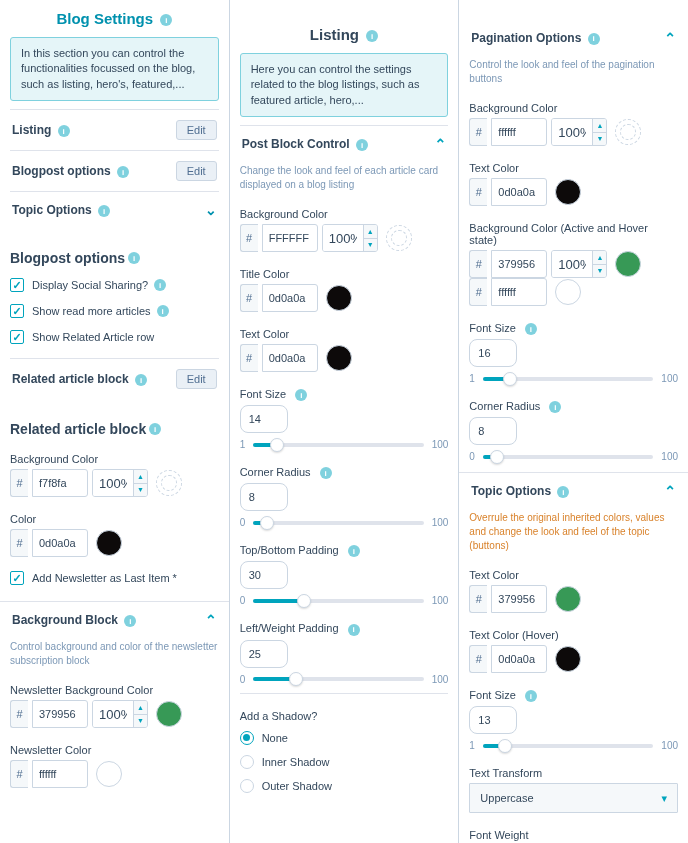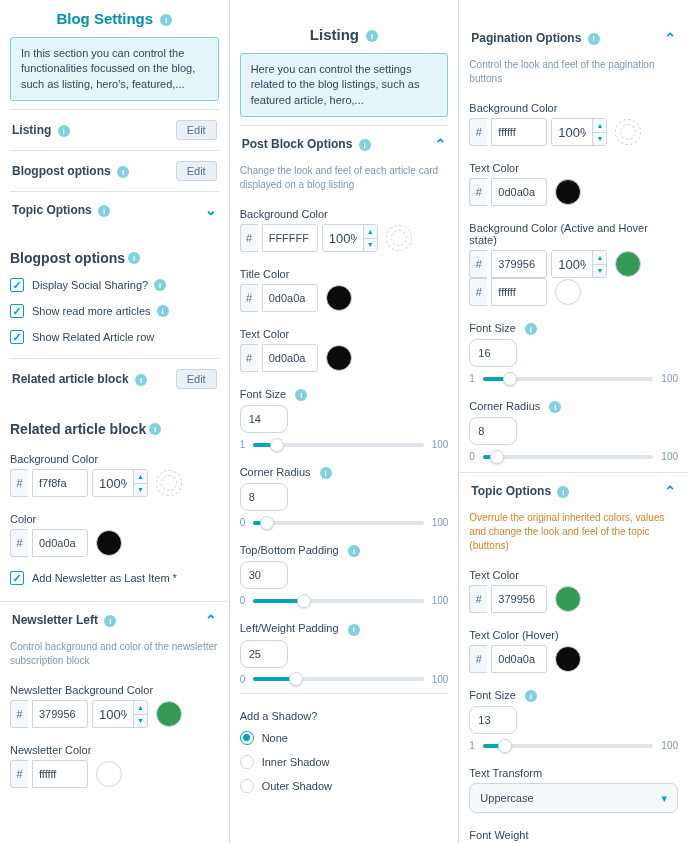--- a/index.html
+++ b/index.html
@@ -35,21 +35,21 @@
   .slider-row { display: flex; align-items: center; gap: 8px; margin: 6px 0 4px; font-size: 10px; color: #7c98b6; }
   .slider { flex: 1; height: 4px; background: #dfe3eb; border-radius: 2px; position: relative; }
   .slider .track { position: absolute; left: 0; top: 0; bottom: 0; background: #00a4bd; border-radius: 2px; }
   .slider .thumb { position: absolute; top: 50%; width: 14px; height: 14px; background: #fff; border: 1px solid #cbd6e2; border-radius: 50%; transform: translate(-50%, -50%); box-shadow: 0 1px 2px rgba(0,0,0,.15); }
   .radio-row { display: flex; align-items: center; padding: 5px 0; font-size: 11px; color: #33475b; }
   .radio { width: 14px; height: 14px; border: 1px solid #cbd6e2; border-radius: 50%; margin-right: 8px; display: inline-flex; align-items: center; justify-content: center; }
   .radio.sel { border-color: #00a4bd; }
   .radio.sel::after { content: ""; width: 7px; height: 7px; background: #00a4bd; border-radius: 50%; }
   .help-text { font-size: 10px; color: #7c98b6; line-height: 1.4; margin: 2px 0 4px; }
   .help-text.orange { color: #d9822b; }
-  .select-wrap { border: 1px solid #cbd6e2; border-radius: 7px; background: #f5f8fa; height: 30px; display: flex; align-items: center; justify-content: space-between; padding: 0 10px; font-size: 11px; color: #33475b; cursor: pointer; }
+  .select-wrap { border: 1px solid #cbd6e2; border-radius: 1px; background: #f5f8fa; height: 30px; display: flex; align-items: center; justify-content: space-between; padding: 0 10px; font-size: 11px; color: #33475b; cursor: pointer; }
   .select-wrap .arrow { color: #00a4bd; font-size: 11px; }
   .divider { border-top: 1px solid #dfe3eb; margin: 10px -10px 0; }
   hr.sep { border: none; border-top: 1px solid #dfe3eb; margin: 8px 0; }
 </style>
 </head>
 <body>
 
 <div class="container">
 
   <div class="col">
@@ -118,21 +118,21 @@
       <input class="hex-input" value="0d0a0a" style="">
       <span class="swatch" style="background:#0d0a0a"></span>
     </div>
     <div class="checkbox-row" style="margin-top:8px">
         <span class="cb checked"></span>
         <span>Add Newsletter as Last Item *</span>
       </div>
 
     <div class="divider"></div>
     <div class="acc-row" style="border-top:none">
-      <span style="font-weight:600"><span>Newsletter Left</span> <i class="info-icon">i</i></span>
+      <span style="font-weight:600"><span>Background Block</span> <i class="info-icon">i</i></span>
       <span class="chev">⌃</span>
     </div>
     <div class="help-text">Control background and color of the newsletter subscription block</div>
     <span class="label">Newsletter Background Color</span>
     <div class="color-row">
       <span class="hash">#</span>
       <input class="hex-input" value="379956" style="">
       <div class="pct-wrap">
           <input class="pct-input" value="100%" style="">
           <div class="spin">
@@ -150,21 +150,21 @@
     </div>
   </div>
 
   <div class="col">
     <div class="section-header" style="padding-top:26px">
       <h1 style="color:#33475b"><span>Listing</span> <i class="info-icon">i</i></h1>
     </div>
     <div class="info-box">Here you can control the settings related to the blog listings, such as featured article, hero,...</div>
 
     <div class="acc-row">
-      <span style="font-weight:600"><span>Post Block Options</span> <i class="info-icon">i</i></span>
+      <span style="font-weight:600"><span>Post Block Control</span> <i class="info-icon">i</i></span>
       <span class="chev">⌃</span>
     </div>
     <div class="help-text">Change the look and feel of each article card displayed on a blog listing</div>
 
     <span class="label">Background Color</span>
     <div class="color-row">
       <span class="hash">#</span>
       <input class="hex-input" value="FFFFFF" style="">
       <div class="pct-wrap">
           <input class="pct-input" value="100%" style="">

